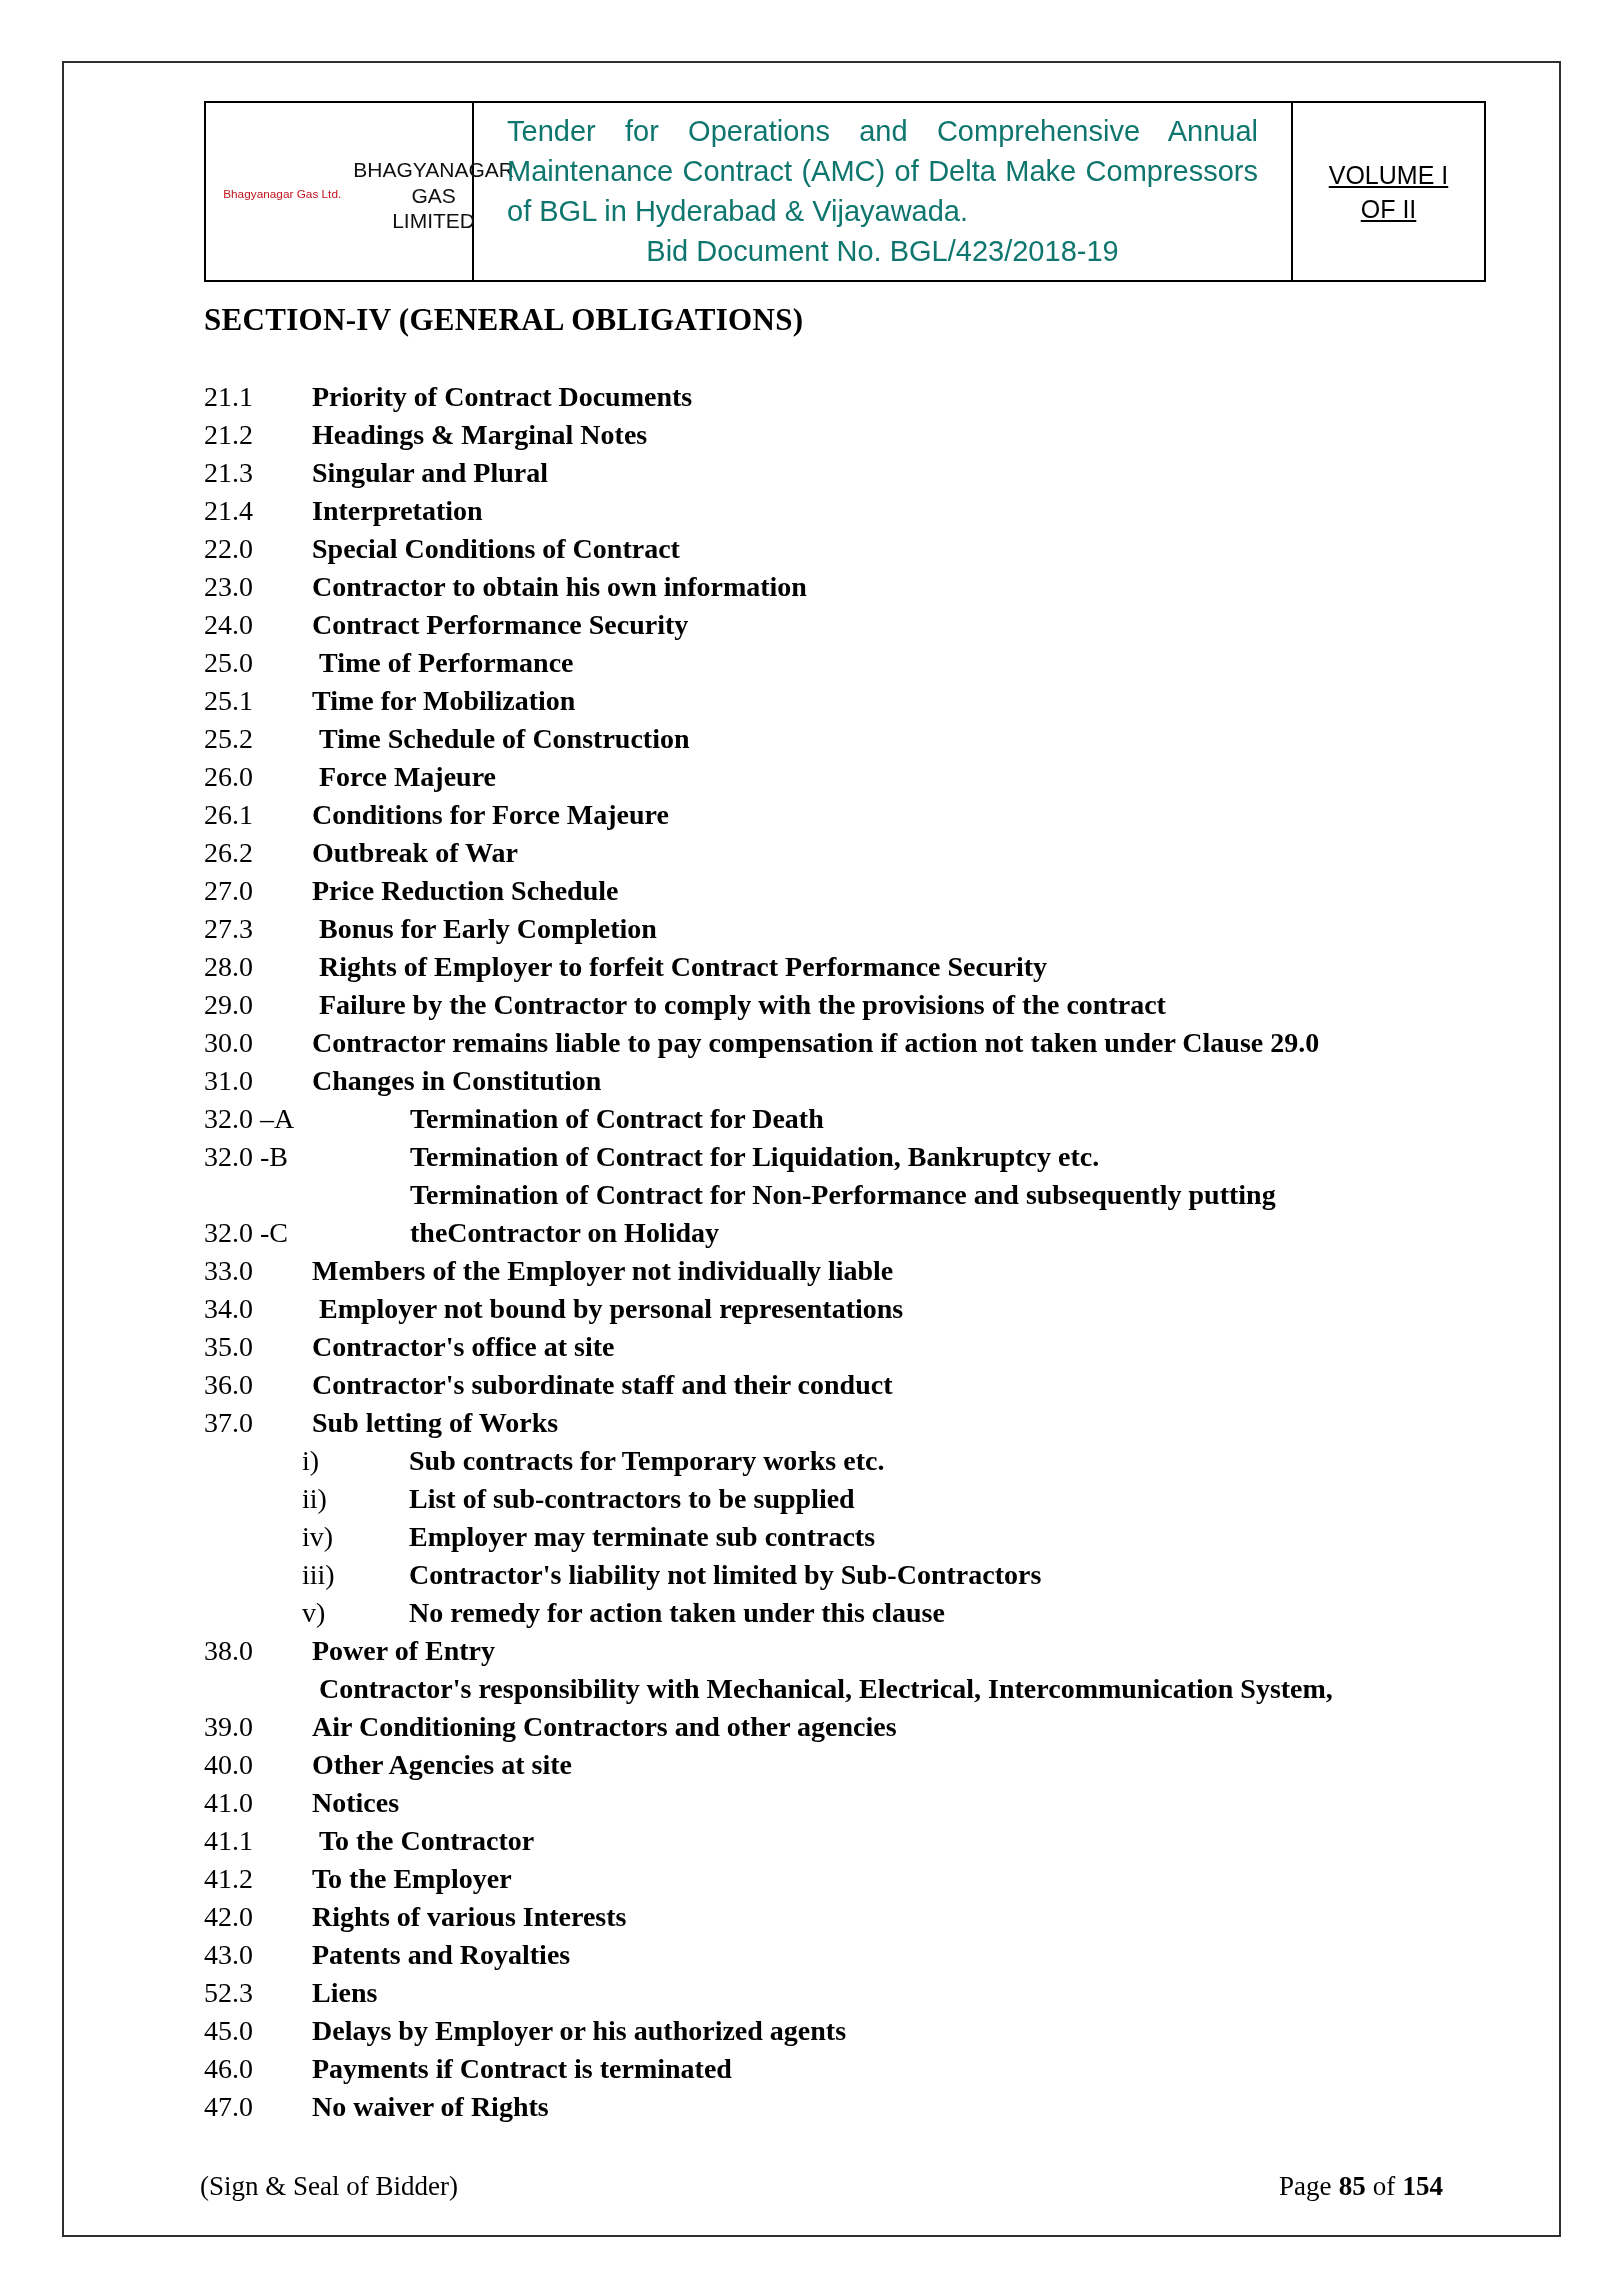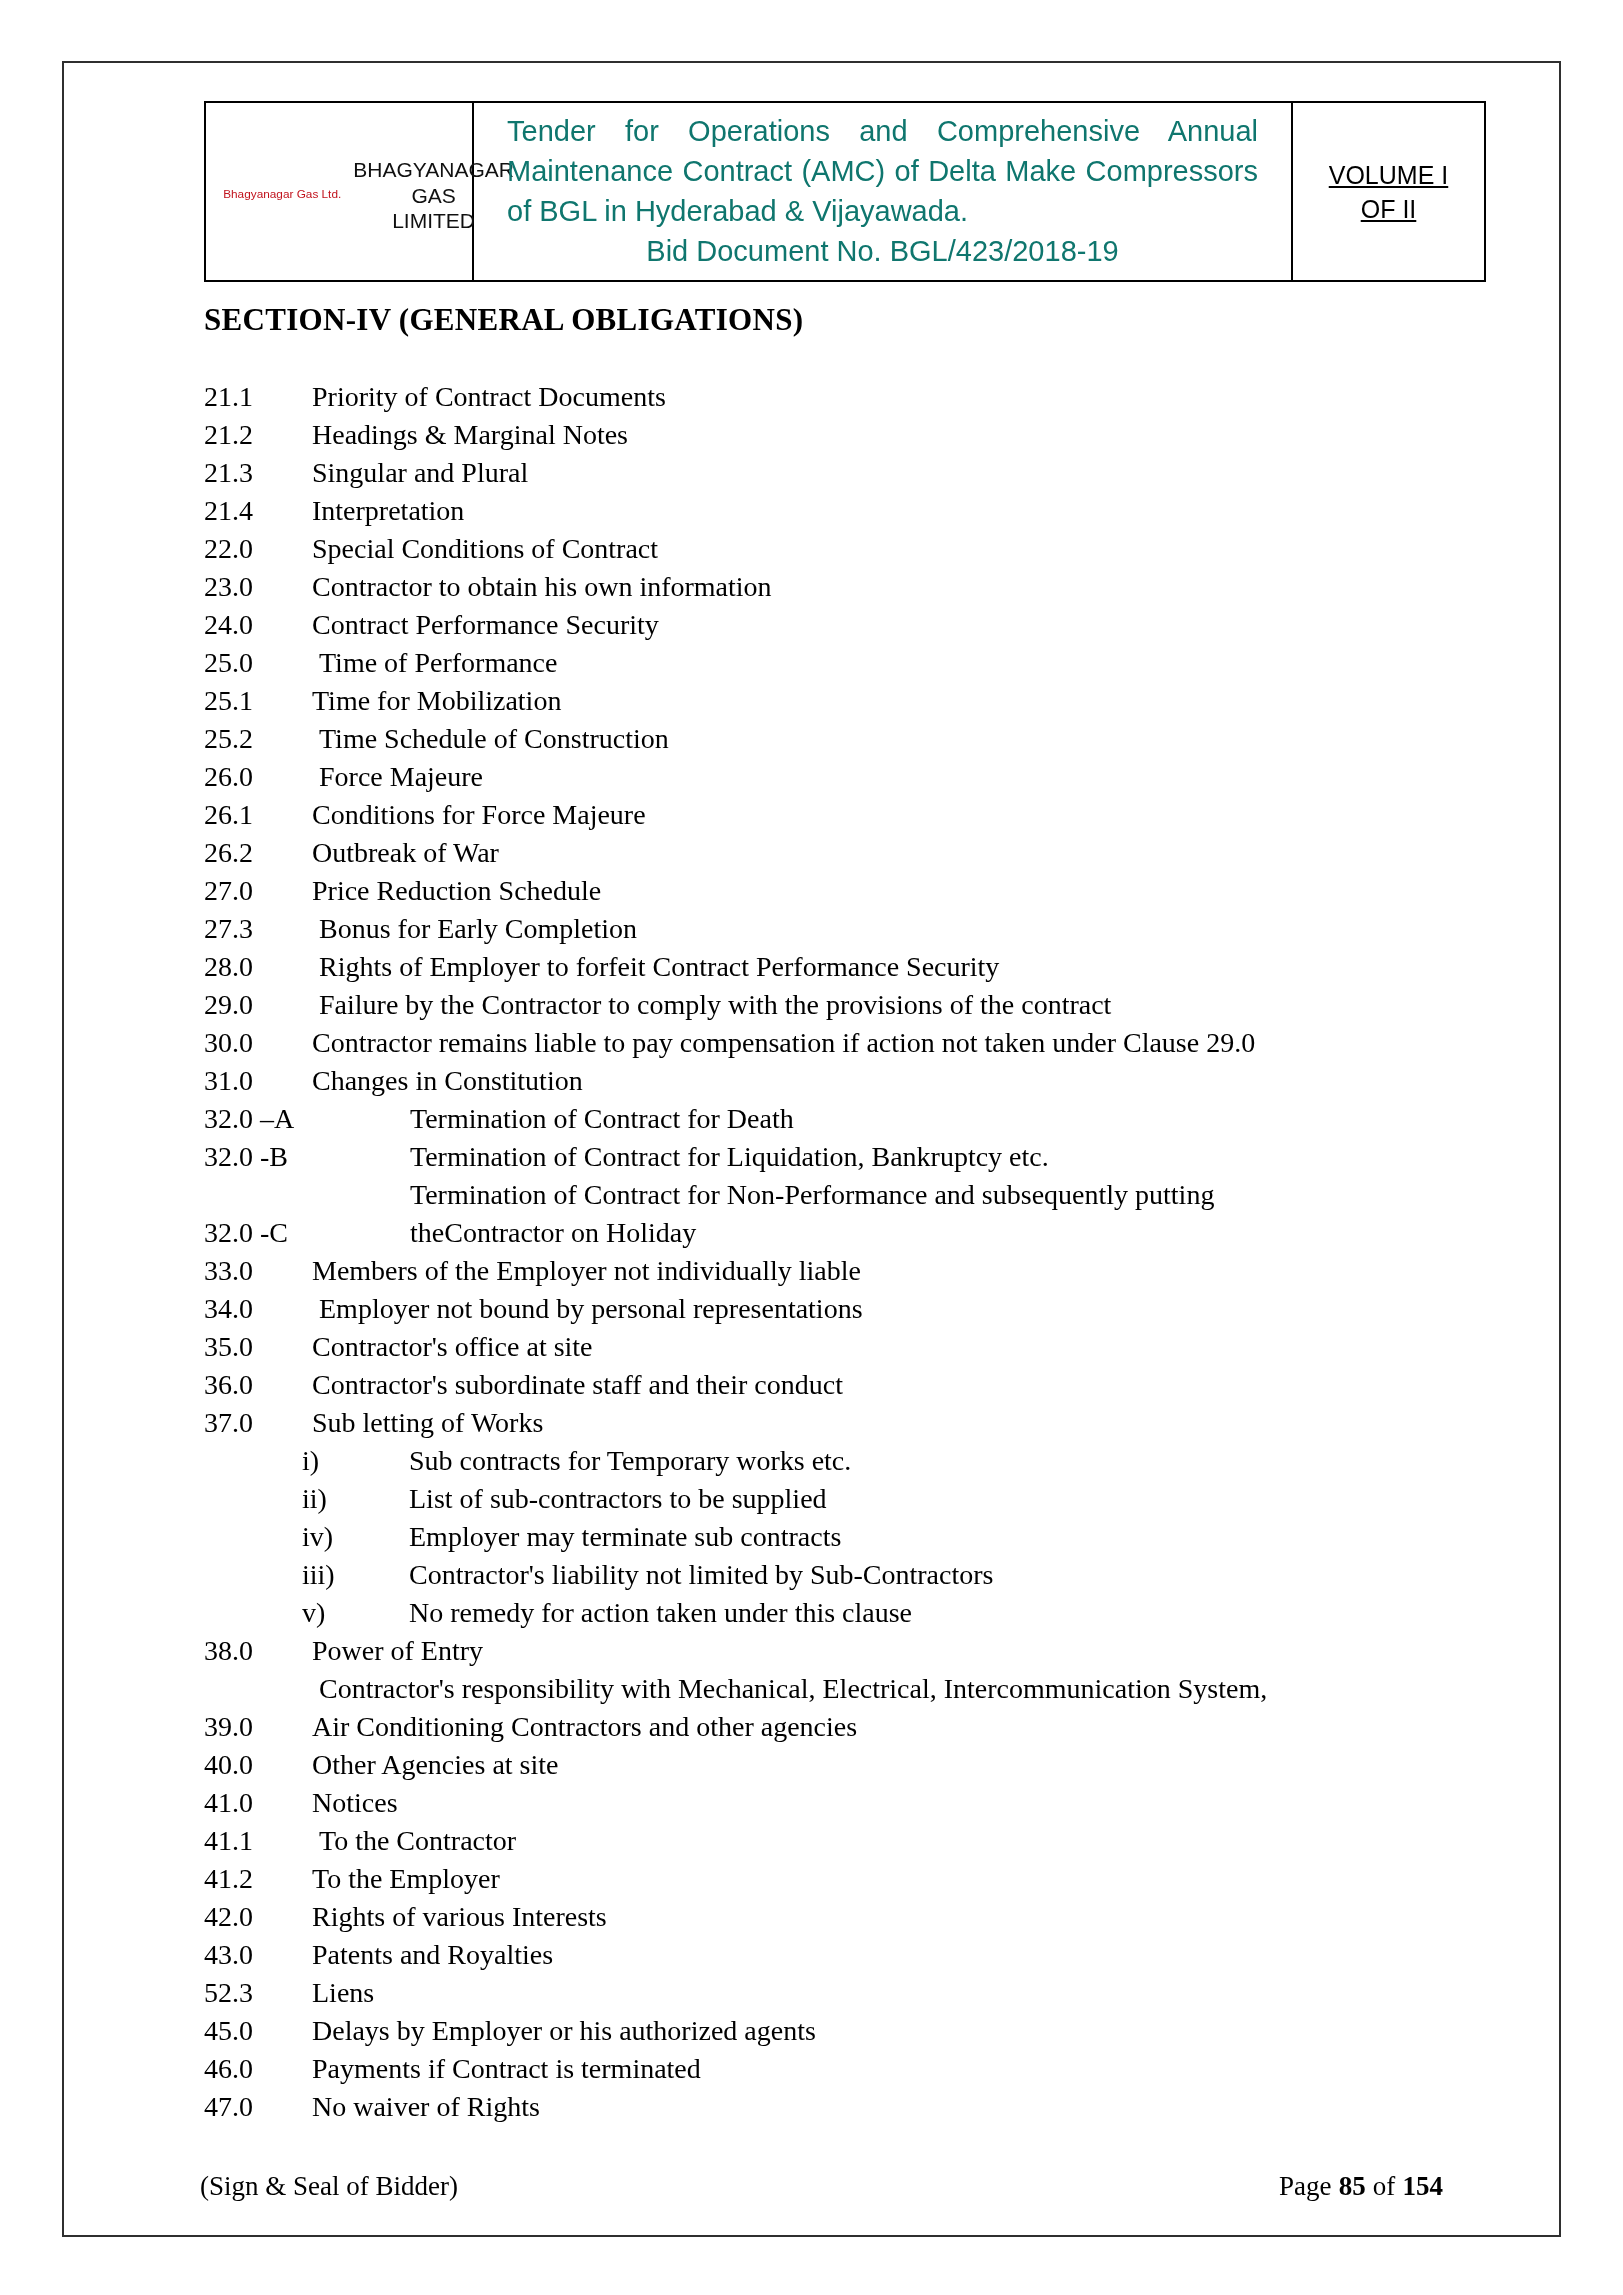--- a/index.html
+++ b/index.html
@@ -54,21 +54,21 @@
     font-size:31px; font-weight:bold; letter-spacing:0.3px;
   }
 
   
   .toc {
     position:absolute; left:204px; top:378px; width:1299px;
     font-size:28px; line-height:38px;
   }
   .toc-row { display:flex; align-items:flex-end;gap:10px; }
   .toc-row .num { flex:0 0 98px; white-space:pre; }
-  .toc-row .txt { flex:1; white-space:pre-wrap; }
+  .toc-row .txt { flex:1; white-space:pre-wrap;font-weight:bold; }
   .toc-row.wide .num { flex:0 0 196px; }
   .toc-row.sub { padding-left:98px; }
   .toc-row.sub .num { flex:0 0 97px; }
 
   
   .footer {
     position:absolute; left:200px; top:2171px; width:1243px;
     display:flex; justify-content:space-between; align-items:baseline;
     font-size:27px;
   }

